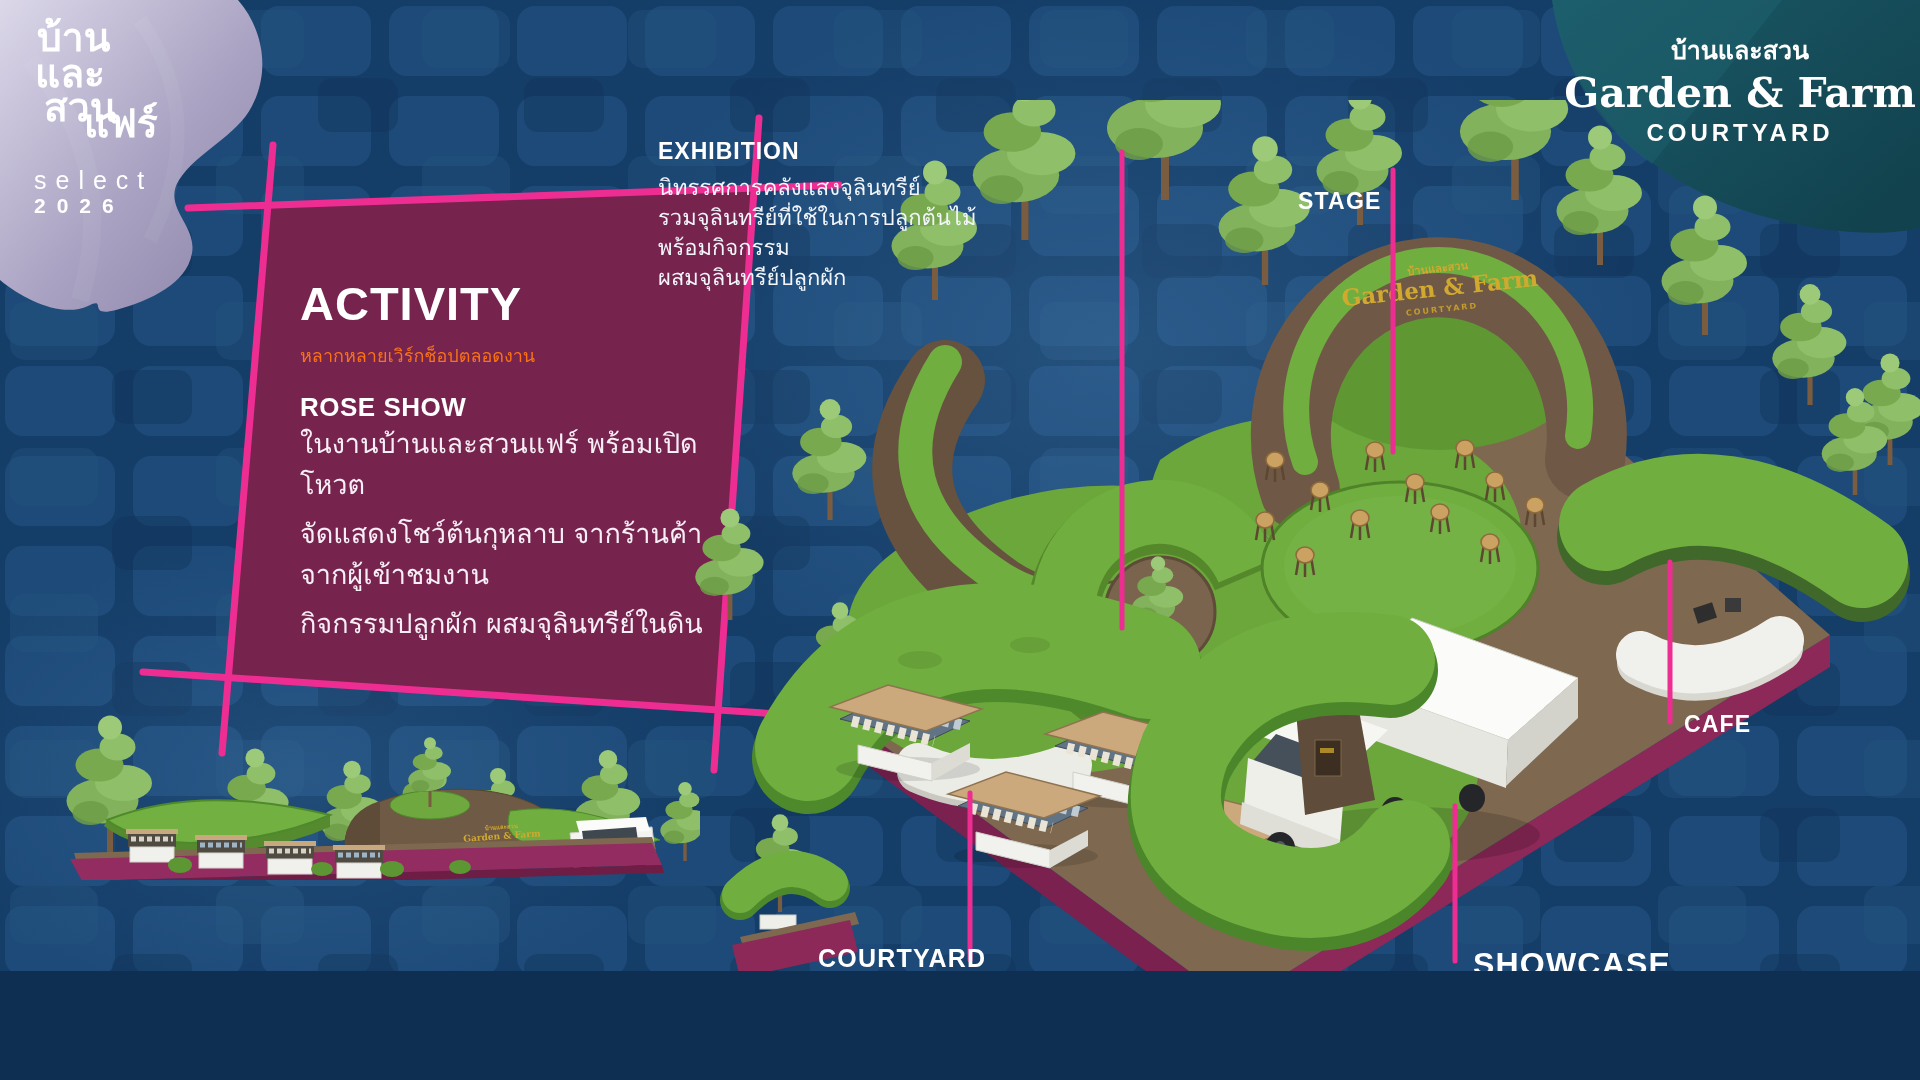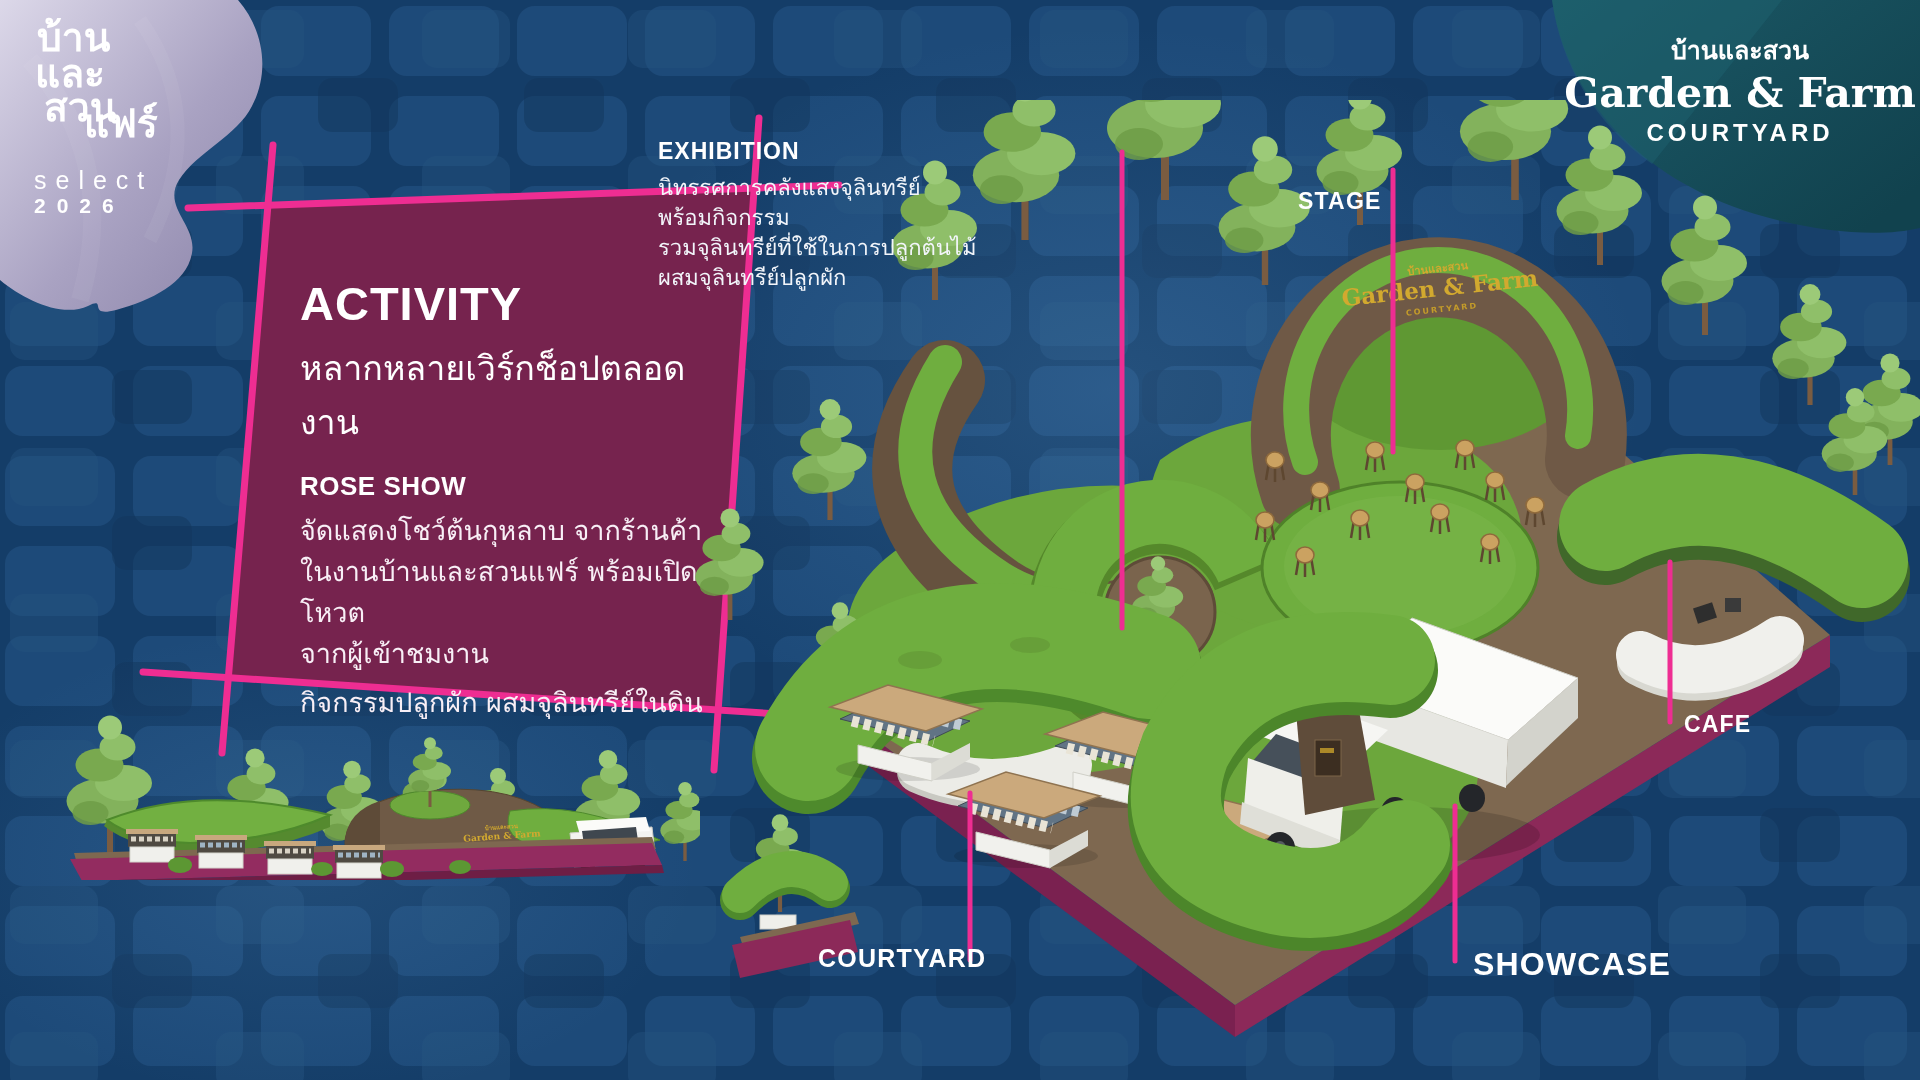--- a/index.html
+++ b/index.html
@@ -1,16 +1,16 @@
 <!DOCTYPE html>
 <html><head>
 <meta charset="utf-8">
 <style>
   html,body{margin:0;padding:0;background:#0e2f52;}
-  .stage{position:relative;width:1920px;height:1080px;overflow:hidden;
+  .stage{position:relative;width:1920px;height:971px;overflow:hidden;
          font-family:"DejaVu Sans",sans-serif;}
   .abs{position:absolute;}
   svg{display:block;}
 
   
   .glow1{position:absolute;inset:0;
     background:radial-gradient(ellipse 760px 520px at 58% 36%, rgba(120,180,230,.17), rgba(120,180,230,0) 70%);}
   .glow2{position:absolute;inset:0;
     background:radial-gradient(ellipse 560px 340px at 16% 80%, rgba(120,180,230,.13), rgba(120,180,230,0) 70%);}
 
@@ -20,21 +20,21 @@
 
   
   .cy-wrap{position:absolute;left:1560px;top:30px;width:360px;text-align:center;color:#fff;}
   .cy-thai{font-size:25px;font-weight:700;}
   .cy-title{font-family:"DejaVu Serif",serif;font-weight:700;font-size:41px;line-height:1.05;margin-top:2px;}
   .cy-sub{font-family:"Liberation Sans","DejaVu Sans",sans-serif;font-weight:800;font-size:24px;letter-spacing:4px;margin-top:4px;}
 
   
   .act{position:absolute;left:300px;top:276px;width:440px;color:#fff;}
   .act-title{font-family:"Liberation Sans","DejaVu Sans",sans-serif;font-weight:800;font-size:47px;letter-spacing:1px;}
-  .act-sub{font-size:34px;margin-top:10px;color:#ffffff;}
+  .act-sub{font-size:18px;margin-top:10px;color:#f97316;}
   .act-head{font-family:"Liberation Sans","DejaVu Sans",sans-serif;font-weight:800;font-size:26px;letter-spacing:.5px;margin-top:22px;}
   .act-line{font-size:27px;line-height:41px;color:#F8EFF6;}
   .act-line.first{margin-top:8px;}
 
   
   .lab{position:absolute;color:#fff;font-family:"Liberation Sans","DejaVu Sans",sans-serif;
        font-weight:800;letter-spacing:1.2px;font-size:23px;}
   .exh{position:absolute;left:658px;top:138px;width:420px;color:#fff;}
   .exh-label{font-family:"Liberation Sans","DejaVu Sans",sans-serif;font-weight:800;font-size:23px;letter-spacing:1px;}
   .exh-line{font-size:22px;line-height:30px;color:#F2F5FA;}
@@ -106,22 +106,22 @@
       <line x1="759" y1="118" x2="714" y2="770"></line>
       <line x1="143" y1="672" x2="778" y2="714"></line>
       <line x1="273" y1="145" x2="222" y2="753"></line>
     </g>
   </svg>
 
   <div class="act">
     <div class="act-title">ACTIVITY</div>
     <div class="act-sub">หลากหลายเวิร์กช็อปตลอดงาน</div>
     <div class="act-head">ROSE SHOW</div>
+    <div class="act-line">ในงานบ้านและสวนแฟร์ พร้อมเปิดโหวต</div>
     <div class="act-line first">จัดแสดงโชว์ต้นกุหลาบ จากร้านค้า</div>
-    <div class="act-line">ในงานบ้านและสวนแฟร์ พร้อมเปิดโหวต</div>
     <div class="act-line">จากผู้เข้าชมงาน</div>
     <div class="act-line first">กิจกรรมปลูกผัก ผสมจุลินทรีย์ในดิน</div>
   </div>
 
   <svg class="abs" style="left:600px;top:100px" width="1320" height="980" viewBox="0 0 1320 980">
     <defs>
       <g id="pine">
         <line x1="0" y1="0" x2="0" y2="-88" stroke="#7A5C41" stroke-width="4"></line>
         <ellipse cx="-5" cy="-36" rx="24" ry="15" fill="#83B25C"></ellipse>
         <ellipse cx="9" cy="-48" rx="19" ry="12" fill="#8FBF69"></ellipse>
@@ -358,22 +358,22 @@
       <line x1="1393" y1="170" x2="1393" y2="452"></line>
       <line x1="1670" y1="562" x2="1670" y2="722"></line>
       <line x1="970" y1="793" x2="970" y2="960"></line>
       <line x1="1455" y1="806" x2="1455" y2="961"></line>
     </g>
   </svg>
 
   <div class="exh">
     <div class="exh-label">EXHIBITION</div>
     <div class="exh-line first">นิทรรศการคลังแสงจุลินทรีย์</div>
+    <div class="exh-line">รวมจุลินทรีย์ที่ใช้ในการปลูกต้นไม้</div>
     <div class="exh-line">พร้อมกิจกรรม</div>
-    <div class="exh-line">รวมจุลินทรีย์ที่ใช้ในการปลูกต้นไม้</div>
     <div class="exh-line">ผสมจุลินทรีย์ปลูกผัก</div>
   </div>
 
   <div class="lab" style="left:1298px;top:140px;margin-top:48px;">STAGE</div>
   <div class="lab" style="left:1684px;top:711px;">CAFE</div>
   <div class="lab" style="left:818px;top:944px;font-size:25px;">COURTYARD</div>
   <div class="lab" style="left:1473px;top:946px;font-size:32px;">SHOWCASE</div>
 
 </div>
 

